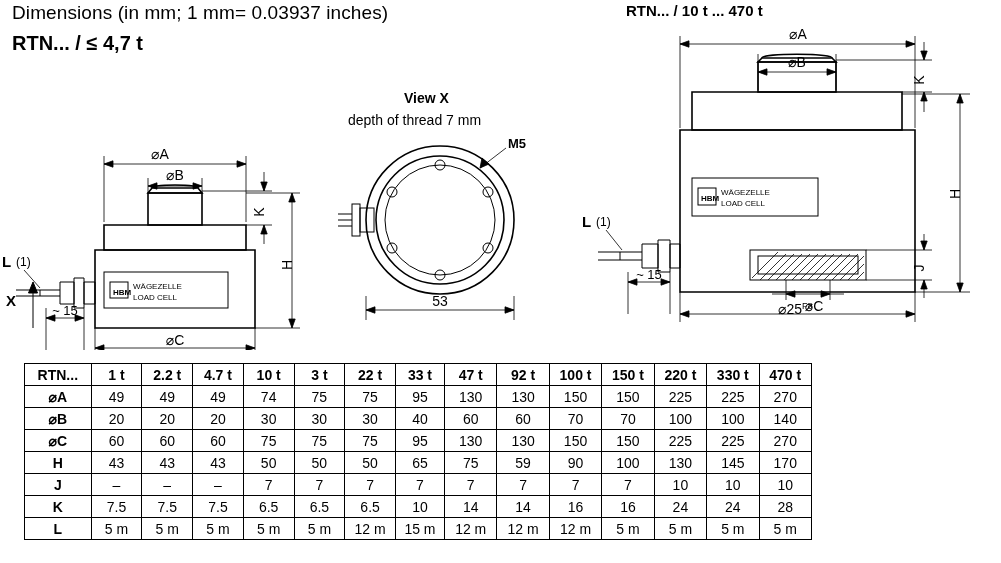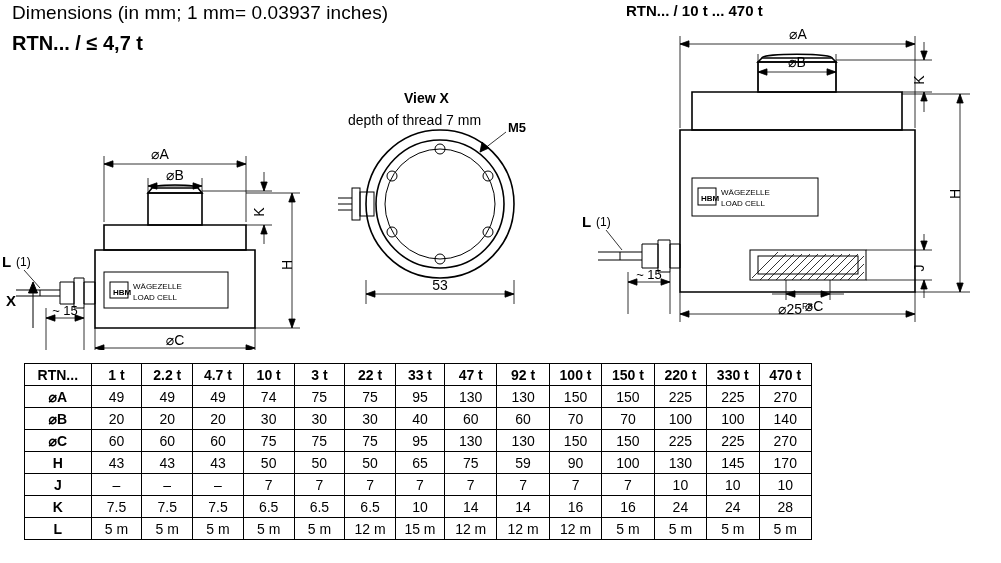--- a/index.html
+++ b/index.html
@@ -164,21 +164,21 @@
     <text x="16" y="206" font-size="12">(1)</text>
 
     <g class="ln lw1">
       <path d="M33,268 L33,224"></path>
       <path d="M33,222 l-4.5,11 l9,0 Z" fill="#000"></path>
     </g>
     <text x="6" y="246" font-size="15" font-weight="bold">X</text>
   </svg>
   </div>
 
-  <div class="dwg" style="left:330px;top:104px;">
+  <div class="dwg" style="left:330px;top:120px;">
   <svg width="220" height="215" viewBox="0 0 220 215">
     <g class="ln lw15">
       <circle cx="110" cy="100" r="74"></circle>
       <circle cx="110" cy="100" r="64"></circle>
     </g>
     <g class="ln lw1">
       <circle cx="110" cy="100" r="55"></circle>
 
       <circle cx="110" cy="45" r="5"></circle>
       <circle cx="158" cy="72" r="5"></circle>

